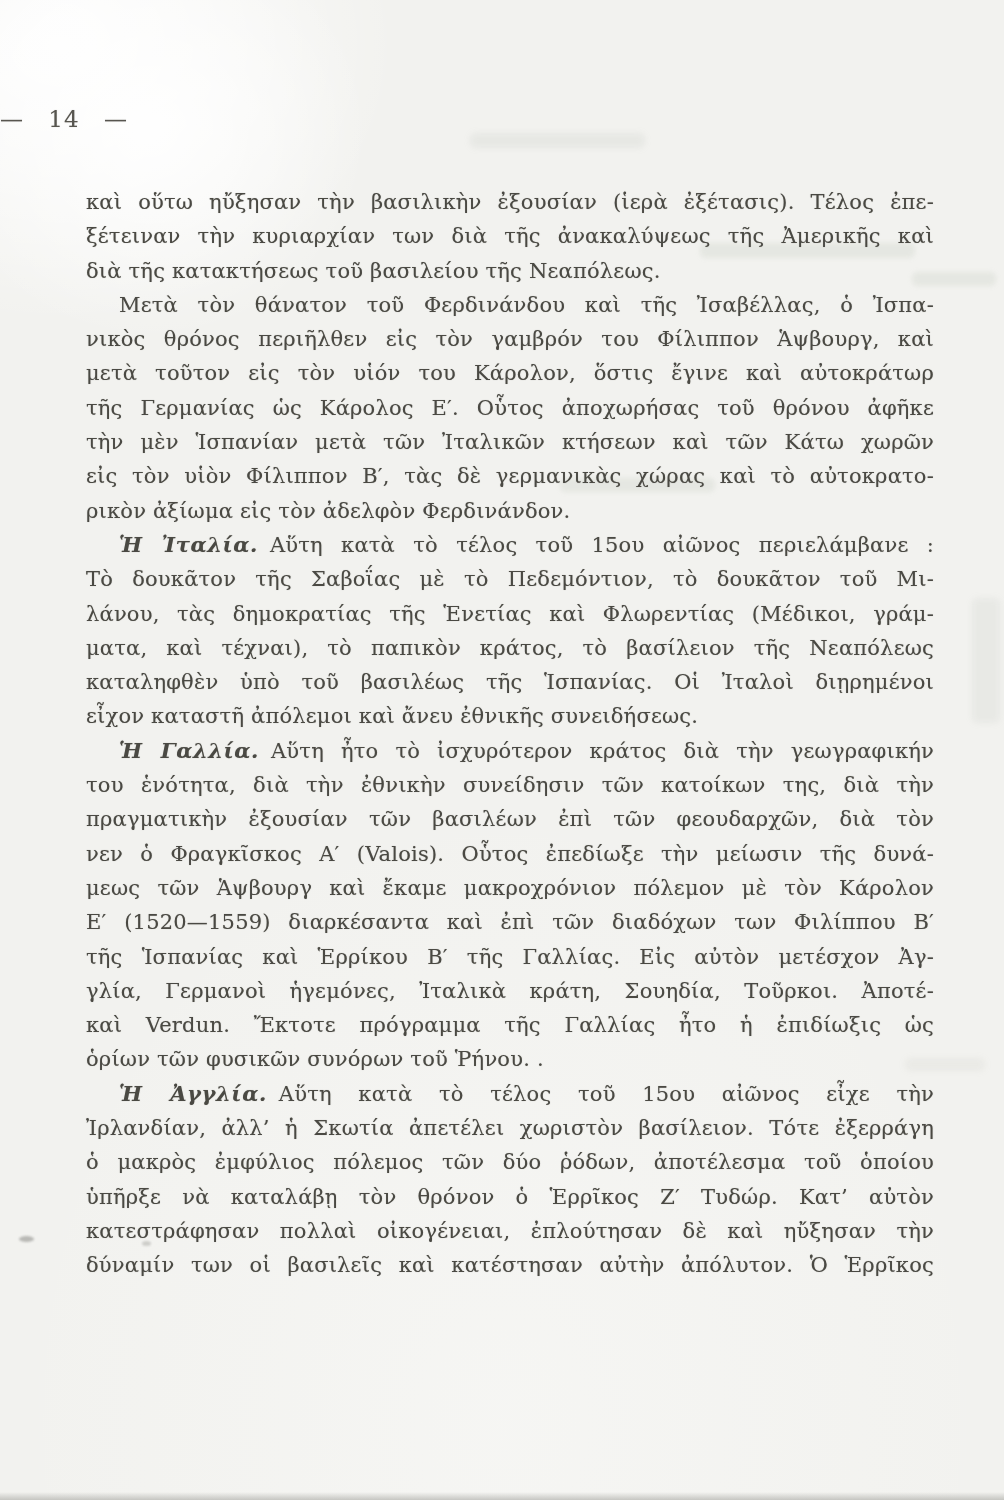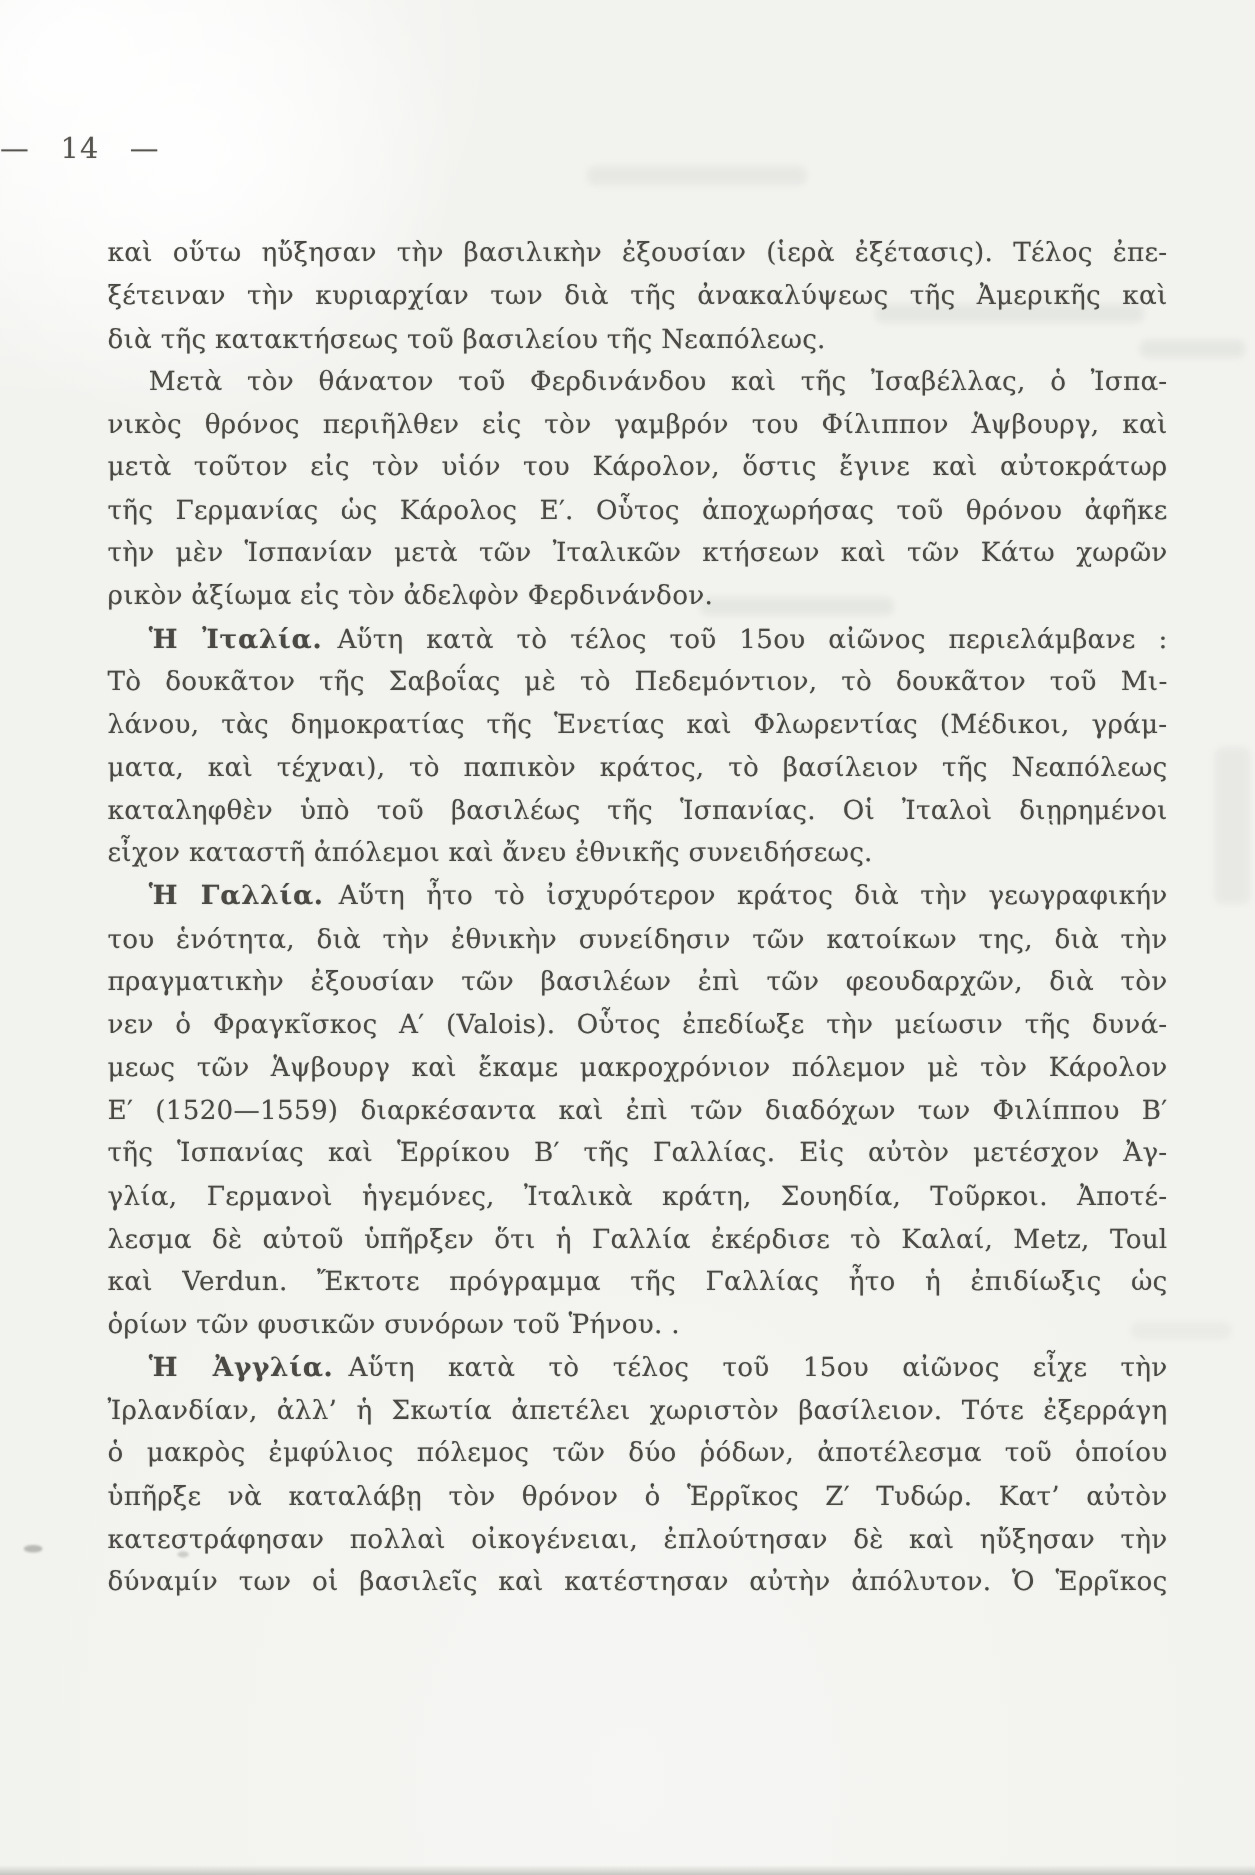--- a/index.html
+++ b/index.html
@@ -53,20 +53,21 @@
     overflow: visible;
   }
   .line.par-end {
     text-align-last: left;
   }
   .line.indent {
     padding-left: 33px;
   }
   .lead {
     font-weight: bold;
+    font-style: italic;
     letter-spacing: 0.6px;
     padding-right: 12px;
   }
   
   .artifact {
     position: absolute;
     pointer-events: none;
   }
   .bleed {
     background: rgba(150, 162, 140, 0.13);
@@ -113,36 +114,36 @@
 
   <div class="text-block">
       <div class="line">καὶ οὕτω ηὔξησαν τὴν βασιλικὴν ἐξουσίαν (ἱερὰ ἐξέτασις). Τέλος ἐπε-</div>
       <div class="line">ξέτειναν τὴν κυριαρχίαν των διὰ τῆς ἀνακαλύψεως τῆς Ἀμερικῆς καὶ</div>
       <div class="line par-end">διὰ τῆς κατακτήσεως τοῦ βασιλείου τῆς Νεαπόλεως.</div>
       <div class="line indent">Μετὰ τὸν θάνατον τοῦ Φερδινάνδου καὶ τῆς Ἰσαβέλλας, ὁ Ἰσπα-</div>
       <div class="line">νικὸς θρόνος περιῆλθεν εἰς τὸν γαμβρόν του Φίλιππον Ἁψβουργ, καὶ</div>
       <div class="line">μετὰ τοῦτον εἰς τὸν υἱόν του Κάρολον, ὅστις ἔγινε καὶ αὐτοκράτωρ</div>
       <div class="line">τῆς Γερμανίας ὡς Κάρολος Ε′. Οὗτος ἀποχωρήσας τοῦ θρόνου ἀφῆκε</div>
       <div class="line">τὴν μὲν Ἱσπανίαν μετὰ τῶν Ἰταλικῶν κτήσεων καὶ τῶν Κάτω χωρῶν</div>
+      <div class="line">εἰς τὸν υἱὸν Φίλιππον Β′, τὰς δὲ γερμανικὰς χώρας καὶ τὸ αὐτοκρατο-</div>
       <div class="line par-end">ρικὸν ἀξίωμα εἰς τὸν ἀδελφὸν Φερδινάνδον.</div>
       <div class="line indent"><span class="lead">Ἡ Ἰταλία.</span><span>Αὕτη κατὰ τὸ τέλος τοῦ 15ου αἰῶνος περιελάμβανε :</span></div>
       <div class="line">Τὸ δουκᾶτον τῆς Σαβοΐας μὲ τὸ Πεδεμόντιον, τὸ δουκᾶτον τοῦ Μι-</div>
       <div class="line">λάνου, τὰς δημοκρατίας τῆς Ἑνετίας καὶ Φλωρεντίας (Μέδικοι, γράμ-</div>
       <div class="line">ματα, καὶ τέχναι), τὸ παπικὸν κράτος, τὸ βασίλειον τῆς Νεαπόλεως</div>
       <div class="line">καταληφθὲν ὑπὸ τοῦ βασιλέως τῆς Ἱσπανίας. Οἱ Ἰταλοὶ διῃρημένοι</div>
       <div class="line par-end">εἶχον καταστῆ ἀπόλεμοι καὶ ἄνευ ἐθνικῆς συνειδήσεως.</div>
       <div class="line indent"><span class="lead">Ἡ Γαλλία.</span><span>Αὕτη ἦτο τὸ ἰσχυρότερον κράτος διὰ τὴν γεωγραφικήν</span></div>
       <div class="line">του ἑνότητα, διὰ τὴν ἐθνικὴν συνείδησιν τῶν κατοίκων της, διὰ τὴν</div>
       <div class="line">πραγματικὴν ἐξουσίαν τῶν βασιλέων ἐπὶ τῶν φεουδαρχῶν, διὰ τὸν</div>
       <div class="line">νεν ὁ Φραγκῖσκος Α′ (Valois). Οὗτος ἐπεδίωξε τὴν μείωσιν τῆς δυνά-</div>
       <div class="line">μεως τῶν Ἁψβουργ καὶ ἔκαμε μακροχρόνιον πόλεμον μὲ τὸν Κάρολον</div>
       <div class="line">Ε′ (1520—1559) διαρκέσαντα καὶ ἐπὶ τῶν διαδόχων των Φιλίππου Β′</div>
       <div class="line">τῆς Ἱσπανίας καὶ Ἑρρίκου Β′ τῆς Γαλλίας. Εἰς αὐτὸν μετέσχον Ἀγ-</div>
       <div class="line">γλία, Γερμανοὶ ἡγεμόνες, Ἰταλικὰ κράτη, Σουηδία, Τοῦρκοι. Ἀποτέ-</div>
-      <div class="line">λεσμα δὲ αὐτοῦ ὑπῆρξεν ὅτι ἡ Γαλλία ἐκέρδισε τὸ Καλαί, Metz, Toul</div>
       <div class="line">καὶ Verdun. Ἔκτοτε πρόγραμμα τῆς Γαλλίας ἦτο ἡ ἐπιδίωξις ὡς</div>
       <div class="line par-end">ὁρίων τῶν φυσικῶν συνόρων τοῦ Ῥήνου. .</div>
       <div class="line indent"><span class="lead">Ἡ Ἀγγλία.</span><span>Αὕτη κατὰ τὸ τέλος τοῦ 15ου αἰῶνος εἶχε τὴν</span></div>
       <div class="line">Ἰρλανδίαν, ἀλλ’ ἡ Σκωτία ἀπετέλει χωριστὸν βασίλειον. Τότε ἐξερράγη</div>
       <div class="line">ὁ μακρὸς ἐμφύλιος πόλεμος τῶν δύο ῥόδων, ἀποτέλεσμα τοῦ ὁποίου</div>
       <div class="line">ὑπῆρξε νὰ καταλάβῃ τὸν θρόνον ὁ Ἑρρῖκος Ζ′ Τυδώρ. Κατ’ αὐτὸν</div>
       <div class="line">κατεστράφησαν πολλαὶ οἰκογένειαι, ἐπλούτησαν δὲ καὶ ηὔξησαν τὴν</div>
       <div class="line">δύναμίν των οἱ βασιλεῖς καὶ κατέστησαν αὐτὴν ἀπόλυτον. Ὁ Ἑρρῖκος</div>
     </div>
 

